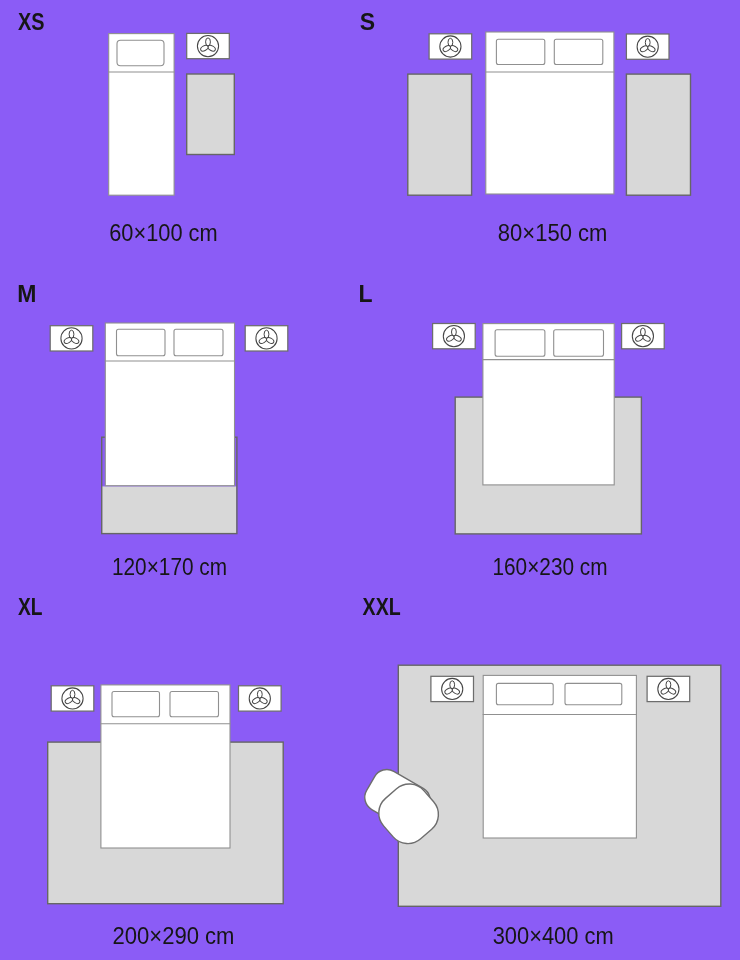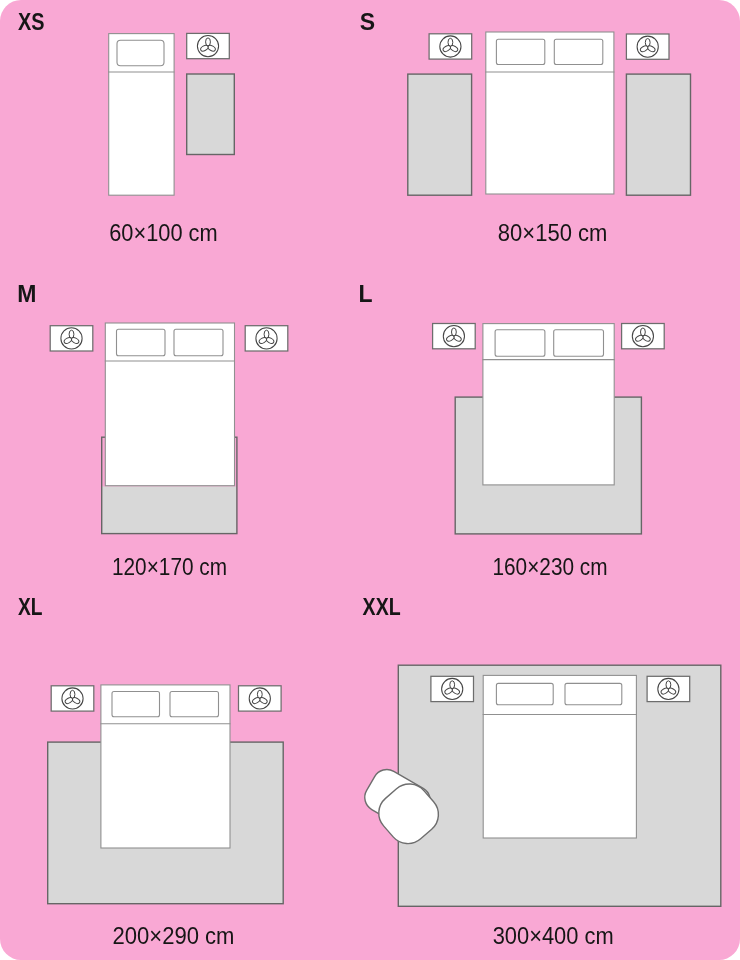--- a/index.html
+++ b/index.html
@@ -1,16 +1,16 @@
 <!DOCTYPE html>
 <html><head>
 <meta charset="utf-8">
 <style>
   html,body{margin:0;padding:0;background:#ffffff;}
-  #wrap{position:relative;width:740px;height:960px;background:#f9a8d4;overflow:hidden;border-radius:21px;}
+  #wrap{position:relative;width:740px;height:960px;background:#8b5cf6;overflow:hidden;}
   svg{display:block;}
   text{font-family:"Liberation Sans",sans-serif;fill:#161616;}
   .lbl{font-weight:bold;font-size:23px;}
   .dim{font-size:23px;}
 </style>
 </head>
 <body>
 <div id="wrap">
 <svg width="740" height="960" viewBox="0 0 740 960" xmlns="http://www.w3.org/2000/svg">
 <defs>

